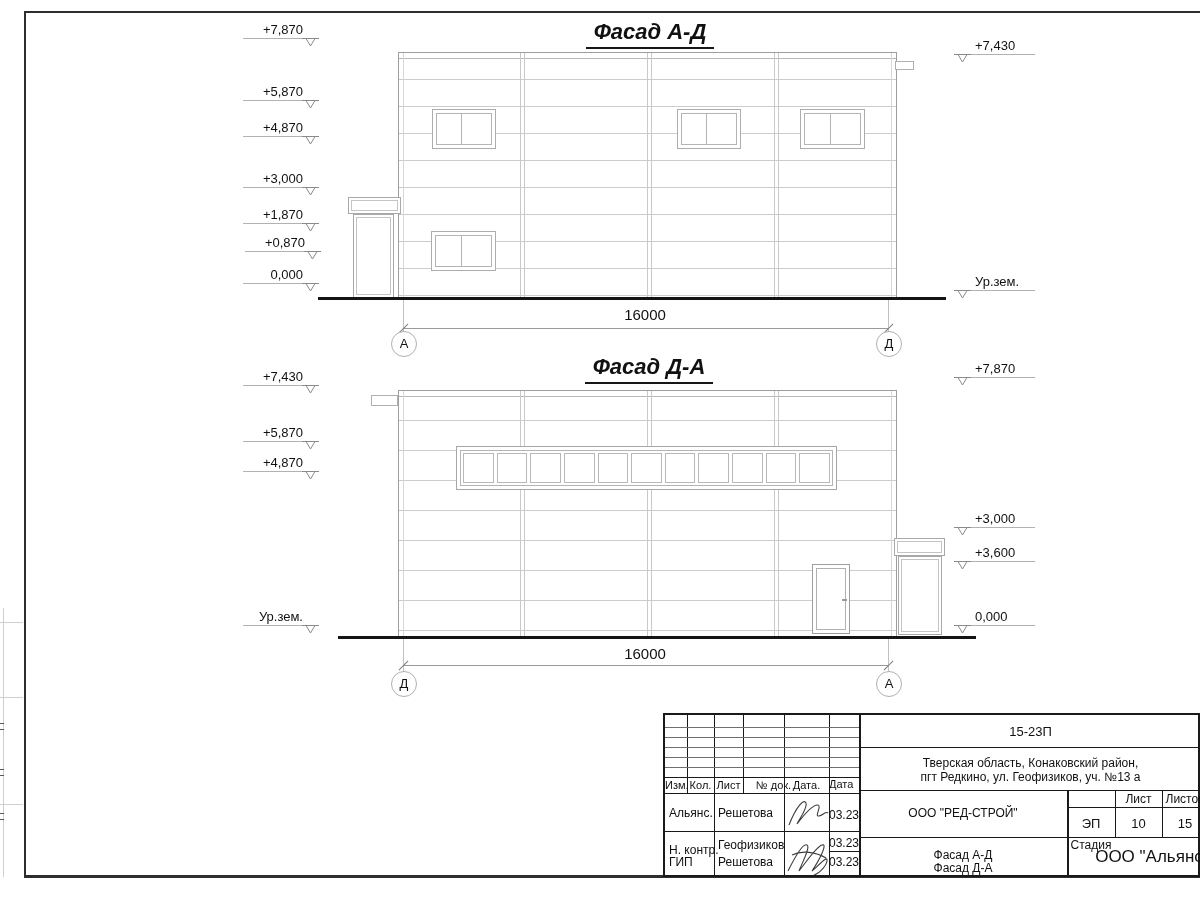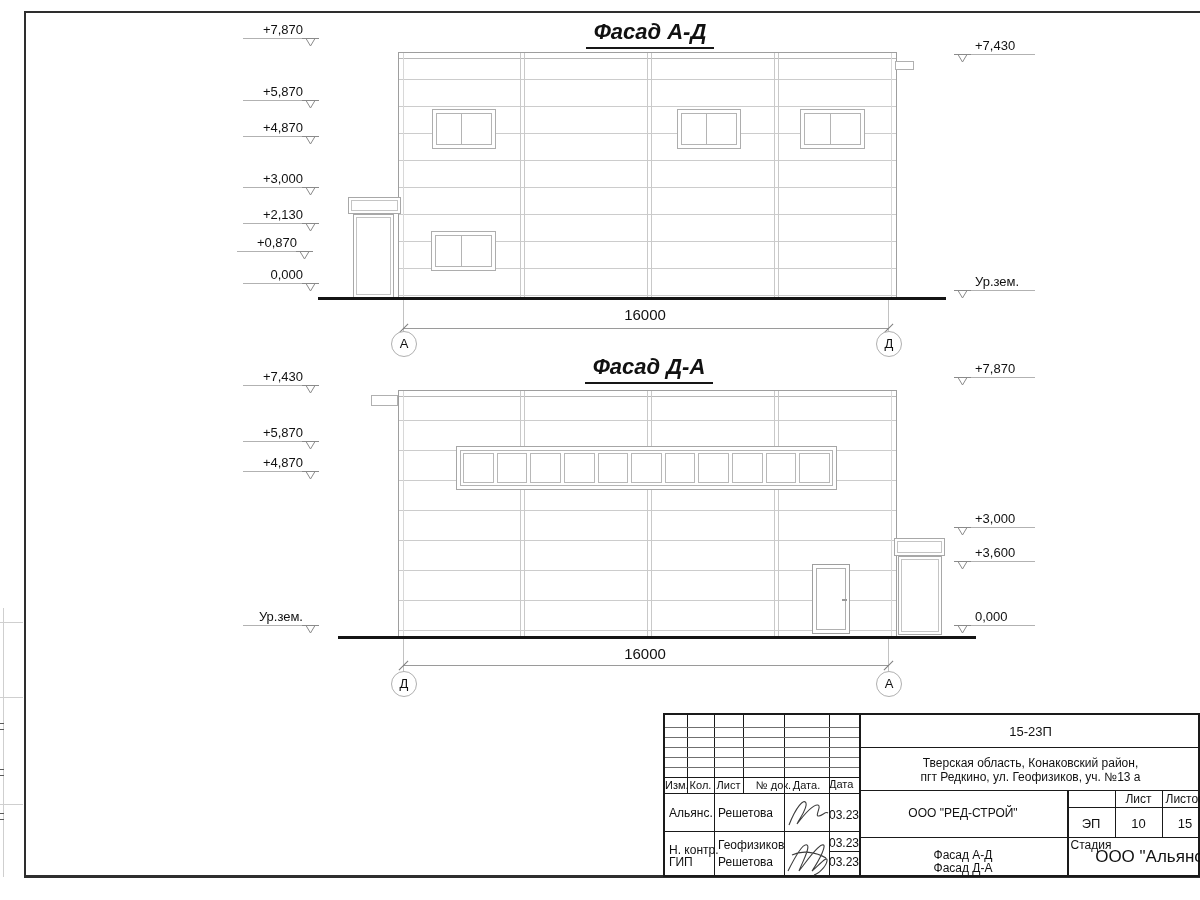--- a/index.html
+++ b/index.html
@@ -152,26 +152,26 @@
         <path d="M0 1.5 H17 M4 1.5 L8.5 9 L13 1.5" fill="none" stroke="#8a8a8a" stroke-width="1"></path>
       </svg>
   </div>
   <div class="elev l" style="left:243px;top:171px;">
     <span>+3,000</span>
     <svg class="chk" width="17" height="10" viewBox="0 0 17 10">
         <path d="M0 1.5 H17 M4 1.5 L8.5 9 L13 1.5" fill="none" stroke="#8a8a8a" stroke-width="1"></path>
       </svg>
   </div>
   <div class="elev l" style="left:243px;top:207px;">
-    <span>+2,130</span>
-    <svg class="chk" width="17" height="10" viewBox="0 0 17 10">
-        <path d="M0 1.5 H17 M4 1.5 L8.5 9 L13 1.5" fill="none" stroke="#8a8a8a" stroke-width="1"></path>
-      </svg>
-  </div>
-  <div class="elev l" style="left:237px;top:235px;">
+    <span>+1,870</span>
+    <svg class="chk" width="17" height="10" viewBox="0 0 17 10">
+        <path d="M0 1.5 H17 M4 1.5 L8.5 9 L13 1.5" fill="none" stroke="#8a8a8a" stroke-width="1"></path>
+      </svg>
+  </div>
+  <div class="elev l" style="left:245px;top:235px;">
     <span>+0,870</span>
     <svg class="chk" width="17" height="10" viewBox="0 0 17 10">
         <path d="M0 1.5 H17 M4 1.5 L8.5 9 L13 1.5" fill="none" stroke="#8a8a8a" stroke-width="1"></path>
       </svg>
   </div>
   <div class="elev l" style="left:243px;top:267px;">
     <span>0,000</span>
     <svg class="chk" width="17" height="10" viewBox="0 0 17 10">
         <path d="M0 1.5 H17 M4 1.5 L8.5 9 L13 1.5" fill="none" stroke="#8a8a8a" stroke-width="1"></path>
       </svg>

